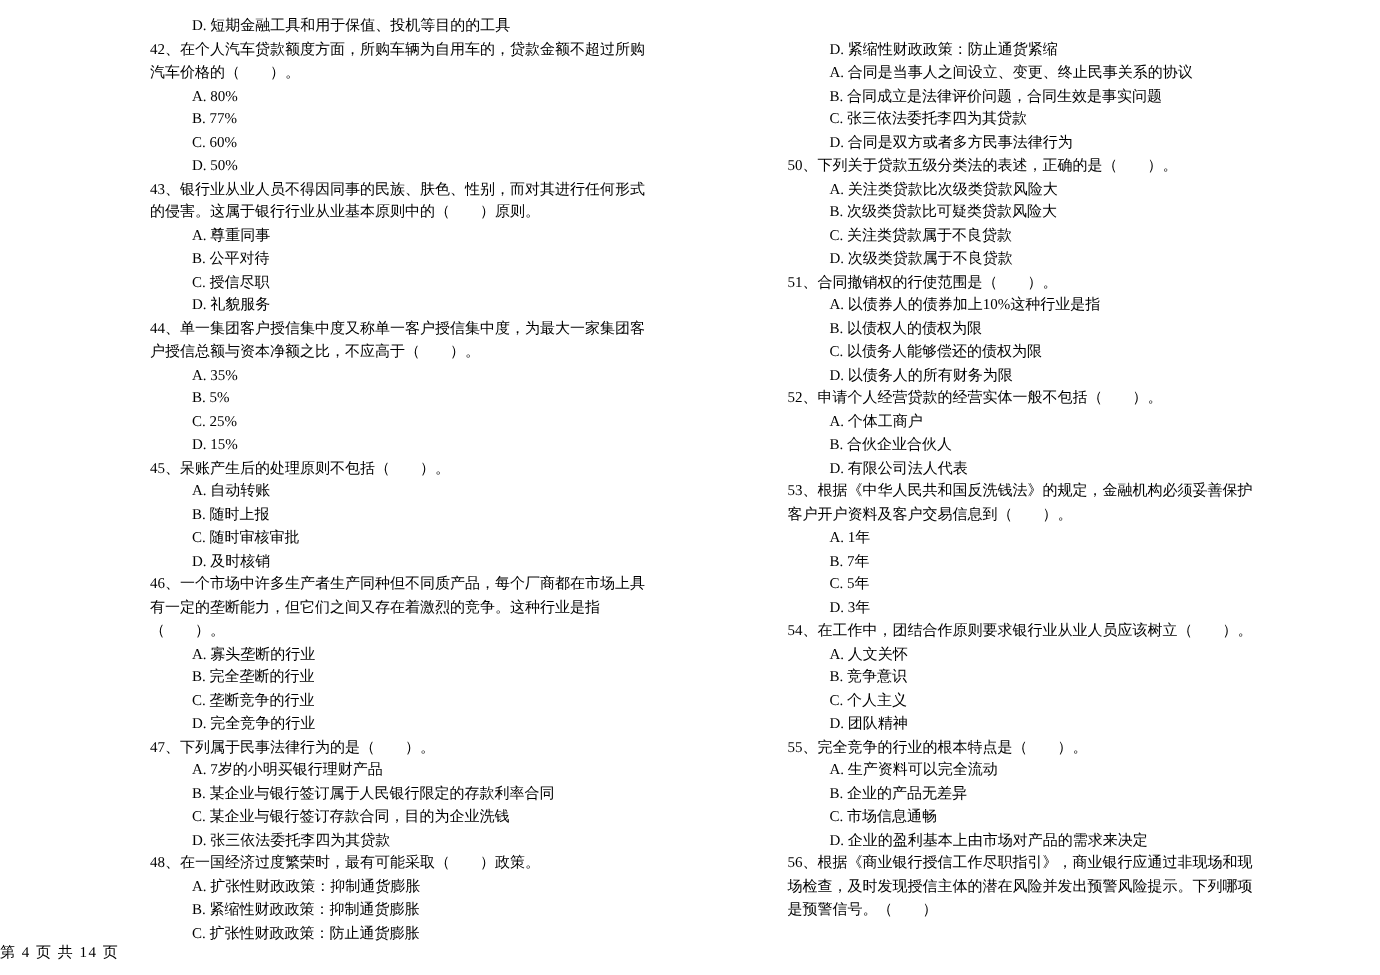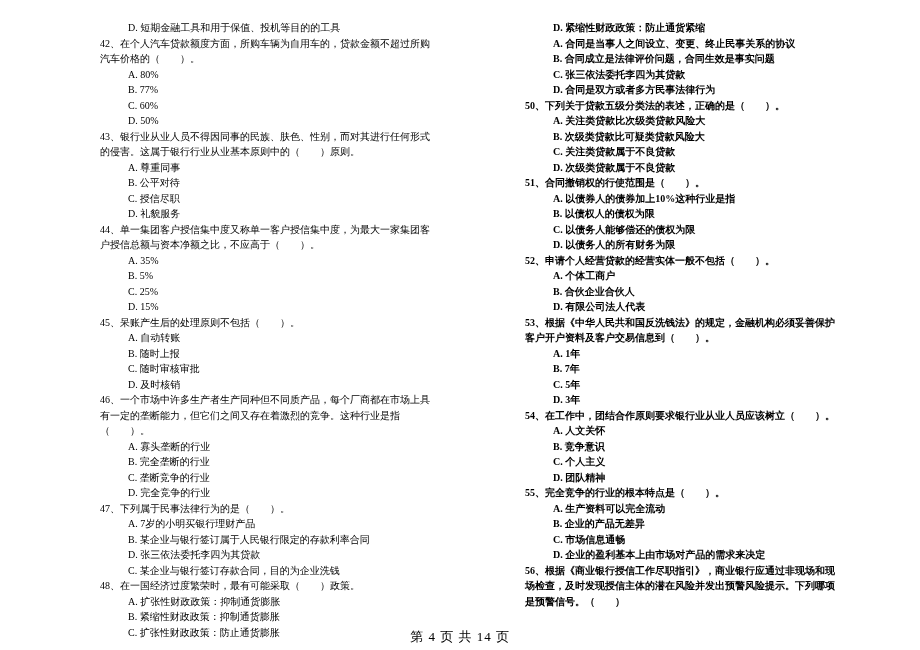--- a/index.html
+++ b/index.html
@@ -11,39 +11,39 @@
       font-size: 10px;
       color: #000;
       padding: 20px 0 0 0;
       overflow: hidden;
     }
     .page {
       display: flex;
       flex-direction: row;
       width: 100%;
       height: 600px;
+      align-items: center;
     }
     .col {
       width: 50%;
       padding: 0 30px 0 100px;
       line-height: 1.55;
     }
     .col:last-child {
       padding: 0 76px 0 65px;
-      font-weight: bold;
     }
     .opt {
       padding-left: 28px;
     }
     .q {
       padding-left: 0;
     }
     .footer {
-      text-align: center;
-      font-size: 13px;
+      text-align: left;
+      font-size: 10px;
       margin-top: 8px;
       letter-spacing: 1px;
     }
   </style>
 </head>
 <body>
 
 <div class="page">
   <div class="col">
     <div class="opt">D. 短期金融工具和用于保值、投机等目的的工具</div>
@@ -68,22 +68,22 @@
     <div class="opt">C. 随时审核审批</div>
     <div class="opt">D. 及时核销</div>
     <div class="q">46、一个市场中许多生产者生产同种但不同质产品，每个厂商都在市场上具有一定的垄断能力，但它们之间又存在着激烈的竞争。这种行业是指（　　）。</div>
     <div class="opt">A. 寡头垄断的行业</div>
     <div class="opt">B. 完全垄断的行业</div>
     <div class="opt">C. 垄断竞争的行业</div>
     <div class="opt">D. 完全竞争的行业</div>
     <div class="q">47、下列属于民事法律行为的是（　　）。</div>
     <div class="opt">A. 7岁的小明买银行理财产品</div>
     <div class="opt">B. 某企业与银行签订属于人民银行限定的存款利率合同</div>
+    <div class="opt">C. 某企业与银行签订存款合同，目的为企业洗钱</div>
     <div class="opt">D. 张三依法委托李四为其贷款</div>
-    <div class="opt">C. 某企业与银行签订存款合同，目的为企业洗钱</div>
     <div class="q">48、在一国经济过度繁荣时，最有可能采取（　　）政策。</div>
     <div class="opt">A. 扩张性财政政策：抑制通货膨胀</div>
     <div class="opt">B. 紧缩性财政政策：抑制通货膨胀</div>
     <div class="opt">C. 扩张性财政政策：防止通货膨胀</div>
   </div>
 
   <div class="col">
     <div class="opt">D. 紧缩性财政政策：防止通货紧缩</div>
     <div class="opt">A. 合同是当事人之间设立、变更、终止民事关系的协议</div>
     <div class="opt">B. 合同成立是法律评价问题，合同生效是事实问题</div>

